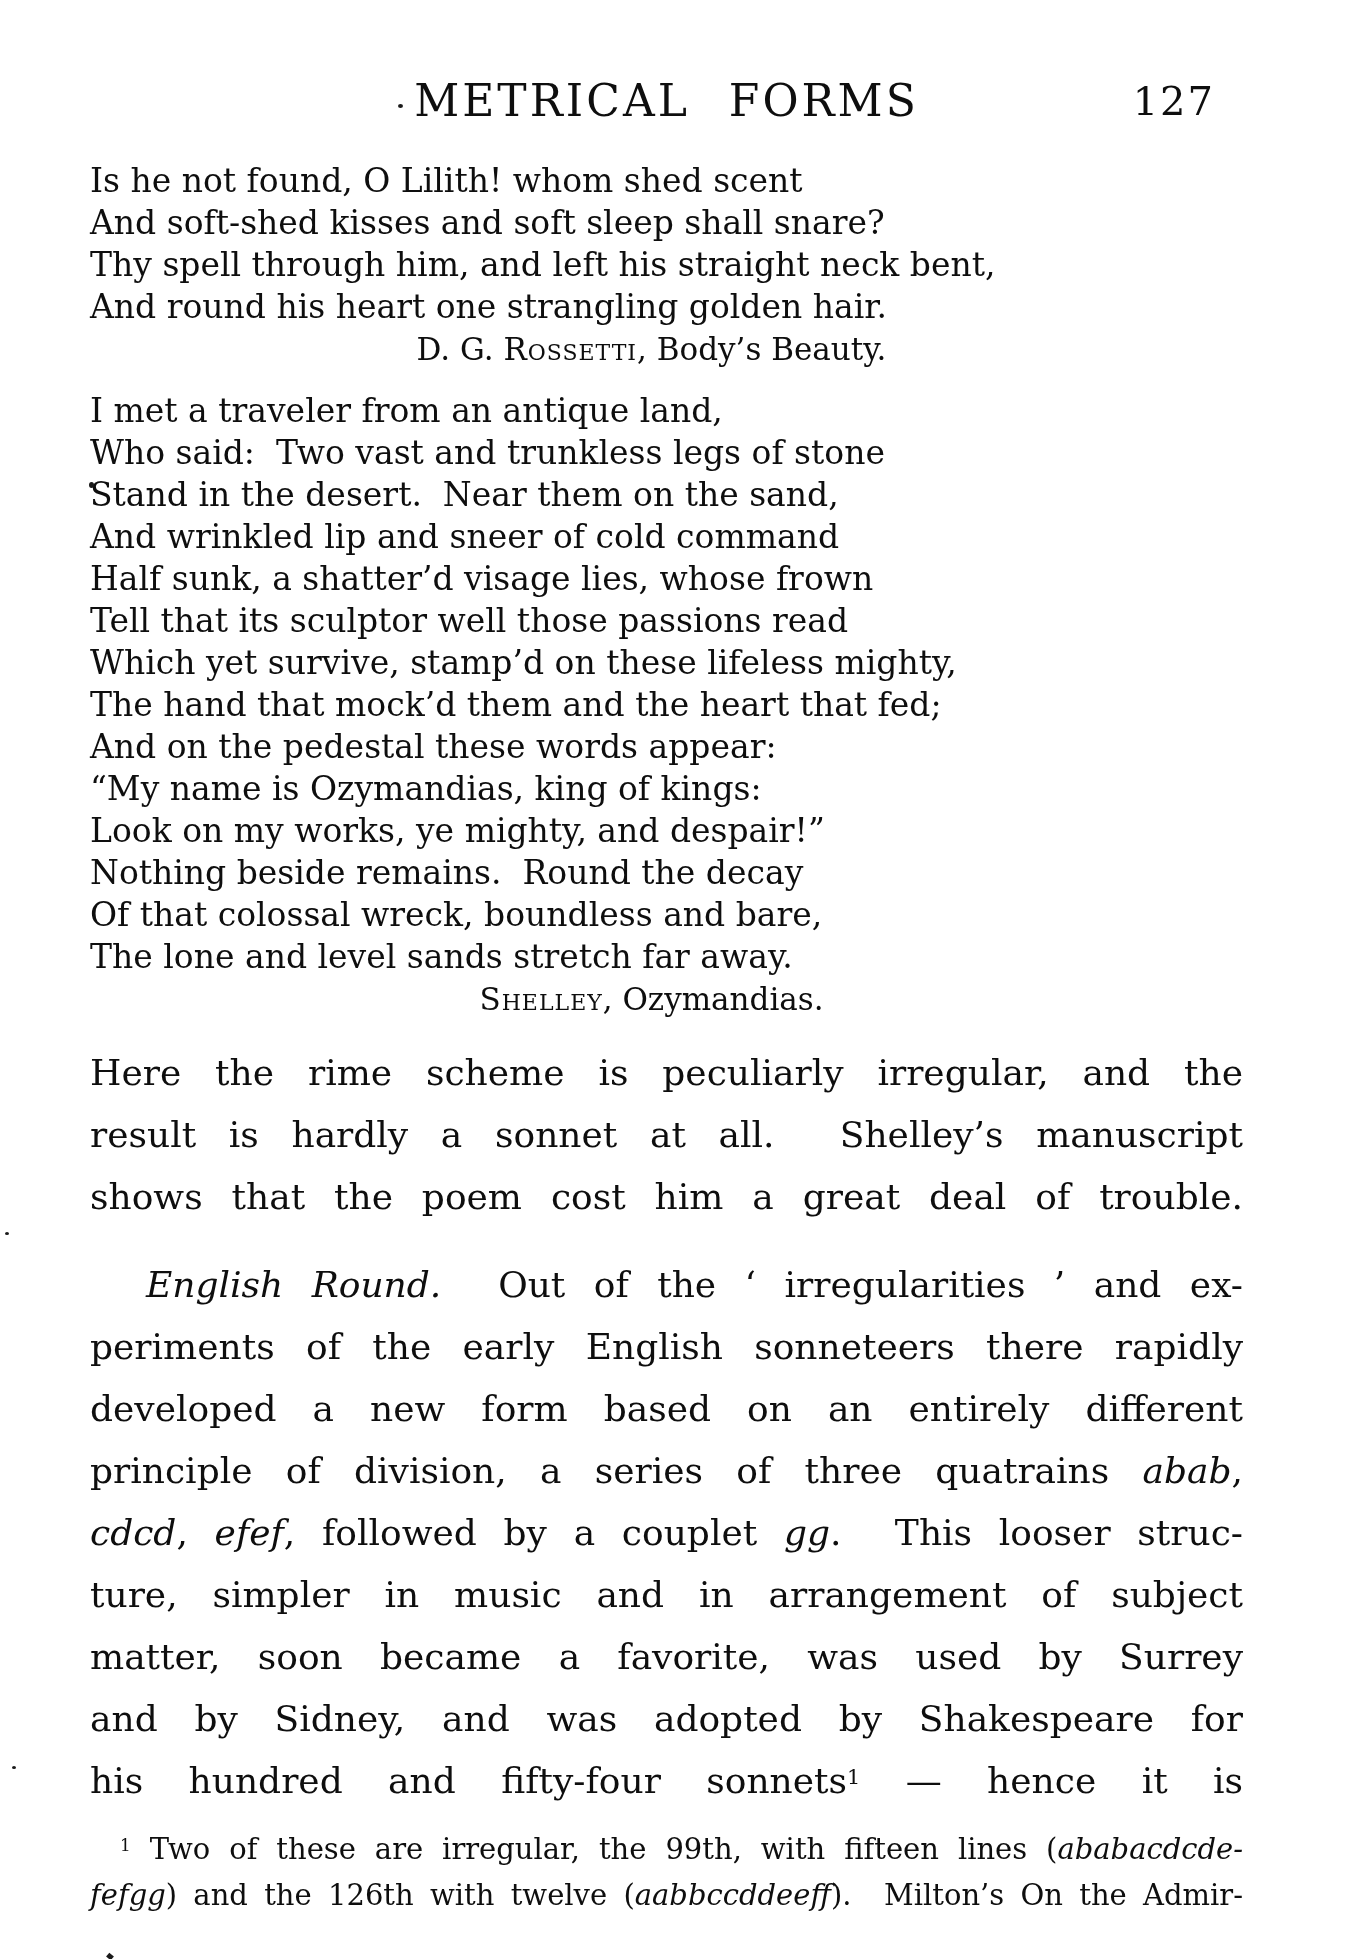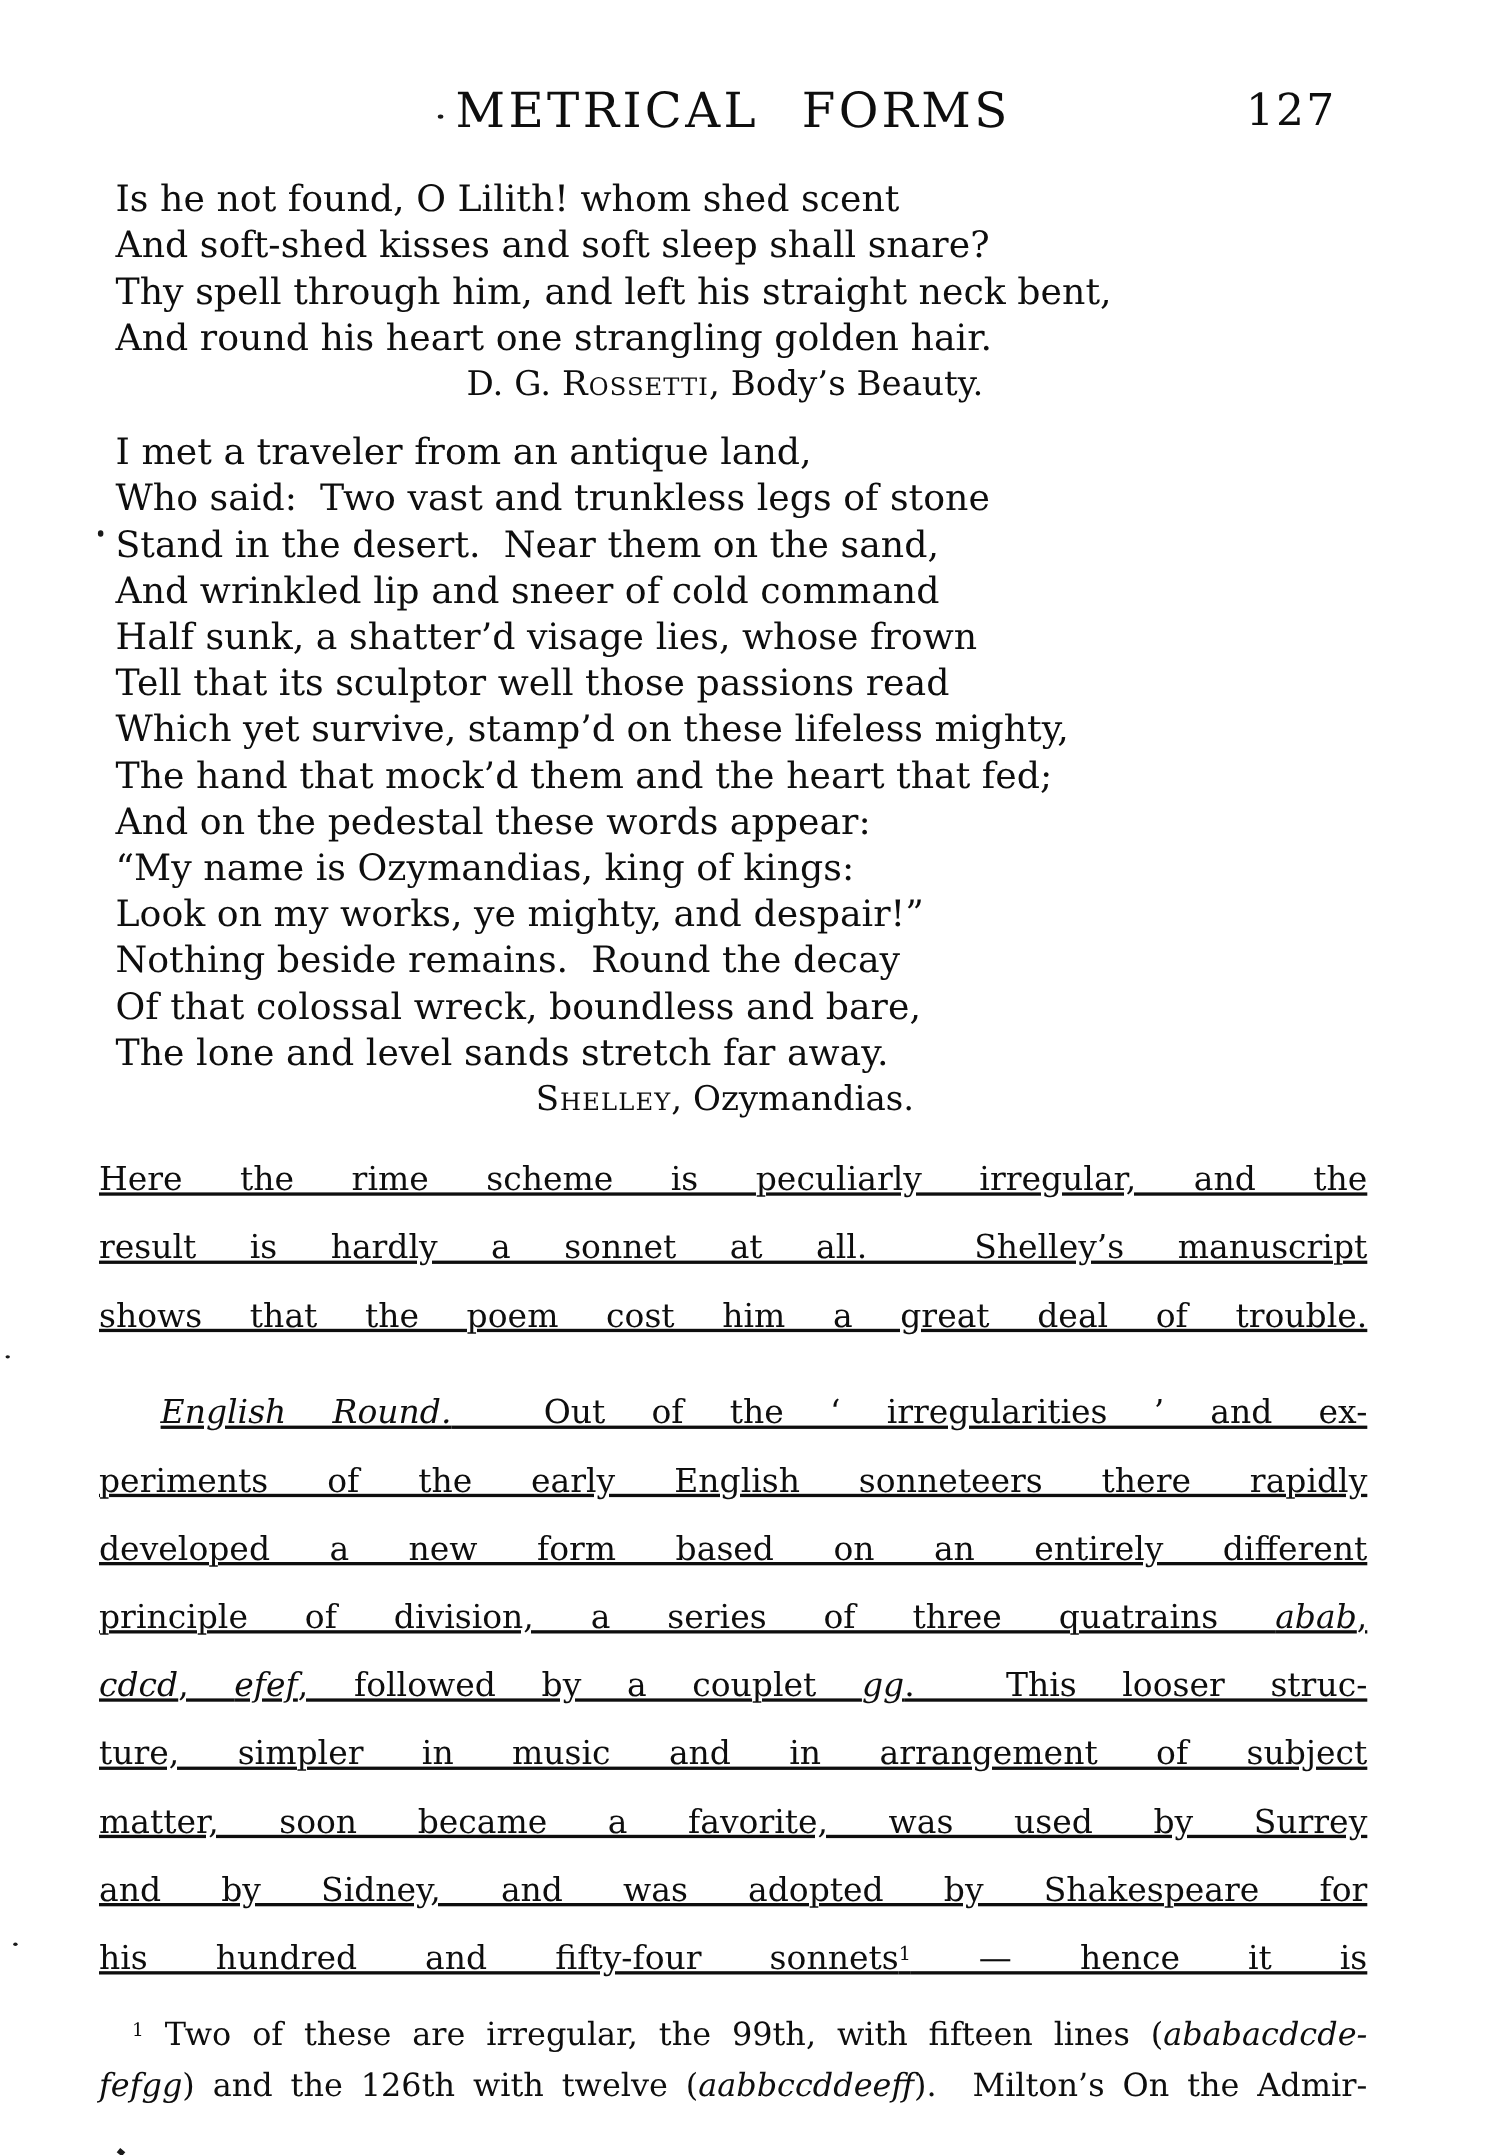--- a/index.html
+++ b/index.html
@@ -27,21 +27,21 @@
     letter-spacing:3px;
     word-spacing:22px;
   }
   .folio{
     position:absolute;
     right:28px;top:0;
     font-size:40px;
     letter-spacing:2px;
   }
   
-  .poem{margin-top:34px;margin-left:15px;}
+  .poem{margin-top:34px;}
   .poem.second{margin-top:20px;}
   .poem-line{
     font-size:33px;
     line-height:42px;
     white-space:pre-wrap;
   }
   .attrib{
     font-size:31px;
     line-height:42px;
     text-align:center;
@@ -55,26 +55,25 @@
     vertical-align:baseline;
     position:relative;
     top:-0.45em;
     line-height:0;
   }
   
   #paragraphs{margin-top:22px;}
   .para{margin-top:0;}
   .para + .para{margin-top:26px;}
   .prose-line{
-    font-size:30px;
+    font-size:36px;
     line-height:62px;
     white-space:pre-wrap;
     text-align:justify;
     text-align-last:justify;
-    text-decoration:underline;
   }
   .first-indent{padding-left:56px;}
   
   .footnote{margin-top:14px;}
   .fn-line{
     font-size:29px;
     line-height:46px;
     white-space:pre-wrap;
     text-align:justify;
     text-align-last:justify;

